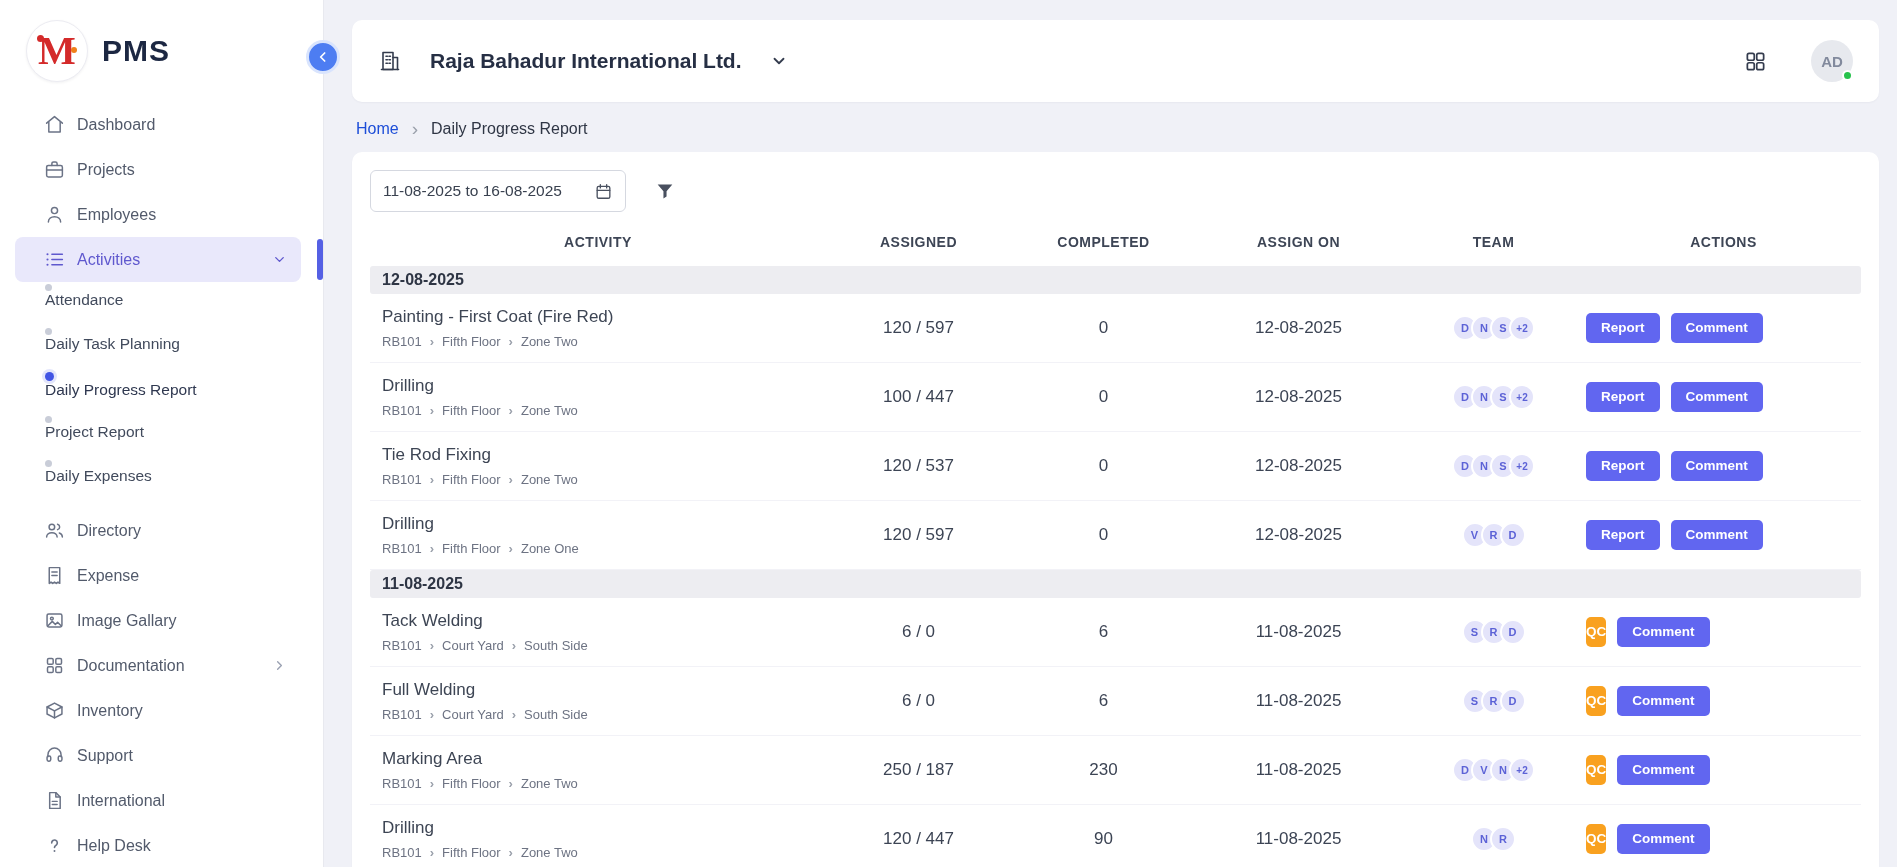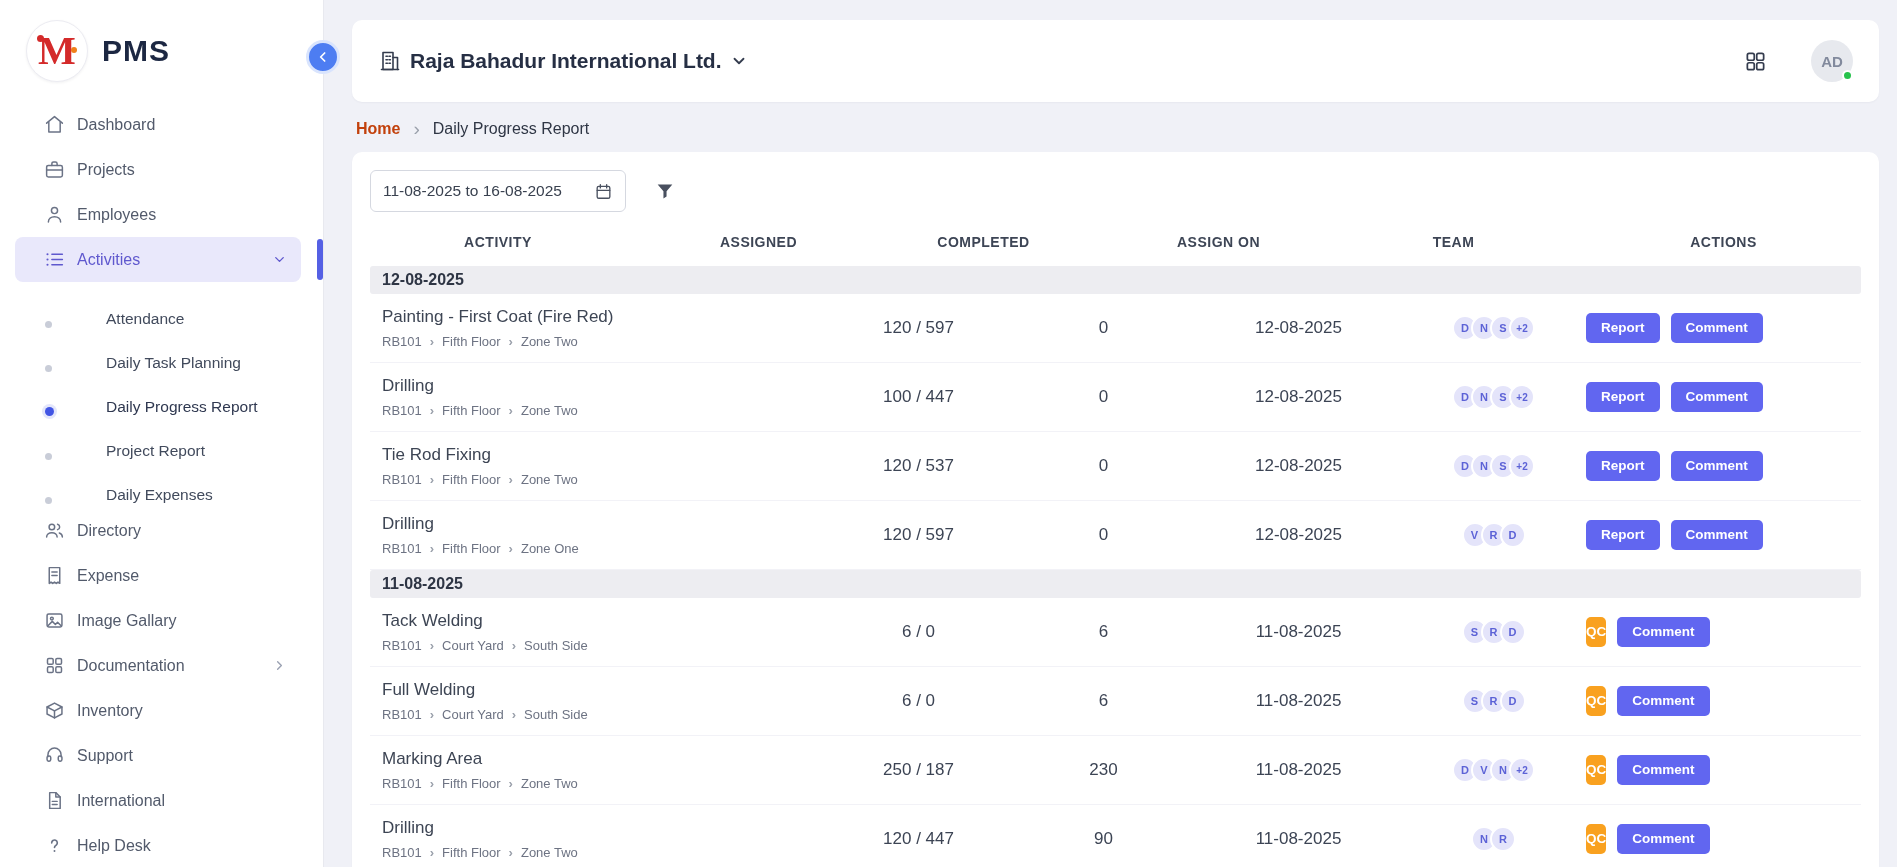--- a/index.html
+++ b/index.html
@@ -23,56 +23,56 @@
   .micon { width:21px; height:21px; flex-shrink:0; display:flex; align-items:center; justify-content:center; color:#6b7386; }
   .micon svg { width:21px; height:21px; }
   .nav-label { white-space:nowrap; }
   .nav-caret { margin-left:auto; display:flex; color:#9aa1b2; }
   .nav-caret svg { width:15px; height:15px; }
   .nav-item.active { background:#e9e8fb; color:#5f58ce; }
   .nav-item.active .micon, .nav-item.active .nav-caret { color:#5f58ce; }
   .active-bar { position:absolute; right:-22px; top:2px; bottom:2px; width:6px; border-radius:4px; background:#5560e4; }
 
   .submenu { padding:2px 0 4px 30px; }
-  .sub-item { height:44px; display:flex; align-items:flex-end; cursor:pointer; color:#414a5c; font-size:15.5px; }
+  .sub-item { height:44px; display:flex; align-items:flex-start; cursor:pointer; color:#414a5c; font-size:15.5px;flex-direction:column; }
   .sub-dot { width:7px; height:7px; border-radius:50%; background:#c9cdd8; margin-right:54px; flex-shrink:0; }
   .sub-item.active .sub-dot { width:9px; height:9px; background:#4255e4; box-shadow:0 0 0 3px rgba(66,85,228,.15); margin-right:52px; }
   .sub-item.active { color:#2f3850; }
 
   
   .main { flex:1; height:100%; display:flex; flex-direction:column; padding:20px 18px 0 28px; min-width:0; }
   .topbar { background:#fff; border-radius:10px; height:82px; display:flex; align-items:center; padding:0 26px; box-shadow:0 1px 2px rgba(16,24,40,.04); flex-shrink:0; }
-  .company { display:flex; align-items:center; gap:8px; cursor:pointer; }
+  .company { display:flex; align-items:center; gap:28px; cursor:pointer; }
   .ticon { display:flex; color:#343c4e; }
   .ticon svg { width:24px; height:24px; }
   .company-name { font-size:21px; font-weight:700; color:#262f44; }
   .company .caret svg { width:18px; height:18px; }
   .topbar-right { margin-left:auto; display:flex; align-items:center; gap:44px; }
   .apps { cursor:pointer; }
   .apps svg { width:23px; height:23px; }
   .avatar { position:relative; width:42px; height:42px; border-radius:50%; background:#e7e9ee; color:#828a9d; font-size:15px; font-weight:700; display:flex; align-items:center; justify-content:center; cursor:pointer; }
   .status-dot { position:absolute; right:0; bottom:1px; width:11px; height:11px; border-radius:50%; background:#27c24c; border:2px solid #fff; }
 
   .breadcrumb { display:flex; align-items:center; gap:13px; padding:17px 4px 14px; font-size:16px; }
-  .bc-home { color:#c2410c; cursor:pointer;font-weight:bold; }
+  .bc-home { color:#1d4ed8; cursor:pointer; }
   .bc-sep { color:#9aa0ab; font-size:19px; line-height:1; }
   .bc-current { color:#2f3645; }
 
   .content-card { background:#fff; border-radius:10px 10px 0 0; flex:1; min-height:0; overflow:hidden; padding:18px 18px 0; box-shadow:0 1px 2px rgba(16,24,40,.04); }
   .filter-row { display:flex; align-items:center; gap:28px; margin-bottom:4px; }
   .date-field { width:256px; height:42px; border:1px solid #d5d8e0; border-radius:6px; display:flex; align-items:center; padding:8px 12px; background:#fff; }
   .date-input { border:none; outline:none; flex:1; font-size:15.5px; color:#39414f; background:transparent; font-family:inherit; }
   .cal-icon { display:flex; color:#4a5160; }
   .cal-icon svg { width:19px; height:19px; }
   .funnel { display:flex; color:#49505f; cursor:pointer; }
   .funnel svg { width:22px; height:22px; }
 
   
   .thead, .trow { display:grid; grid-template-columns:minmax(0,1fr) 185px 185px 205px 185px 275px; align-items:center; }
-  .thead { padding:18px 0 16px;gap:40px; }
+  .thead { padding:18px 0 16px; }
   .th { text-align:center; font-size:14px; font-weight:700; letter-spacing:.5px; color:#3d4555; }
   .th.th-activity { text-align:center; }
   .group-row { background:#ededf1; border-radius:3px; padding:5px 12px; font-size:16px; font-weight:700; color:#2e3544; }
   .trow { padding:13px 0 13px; border-bottom:1px solid #f2f2f7; }
   .cell-activity { padding-left:12px; }
   .act-name { font-size:17px; color:#3d4554; margin-bottom:7px; }
   .act-path { display:flex; align-items:center; gap:8px; font-size:13px; color:#6d7383; }
   .psep { color:#9aa0ab; font-size:13px; line-height:1; font-weight:700; }
   .cell-num { text-align:center; font-size:17px; color:#3c4454; }
   .cell-team { display:flex; justify-content:center; }

